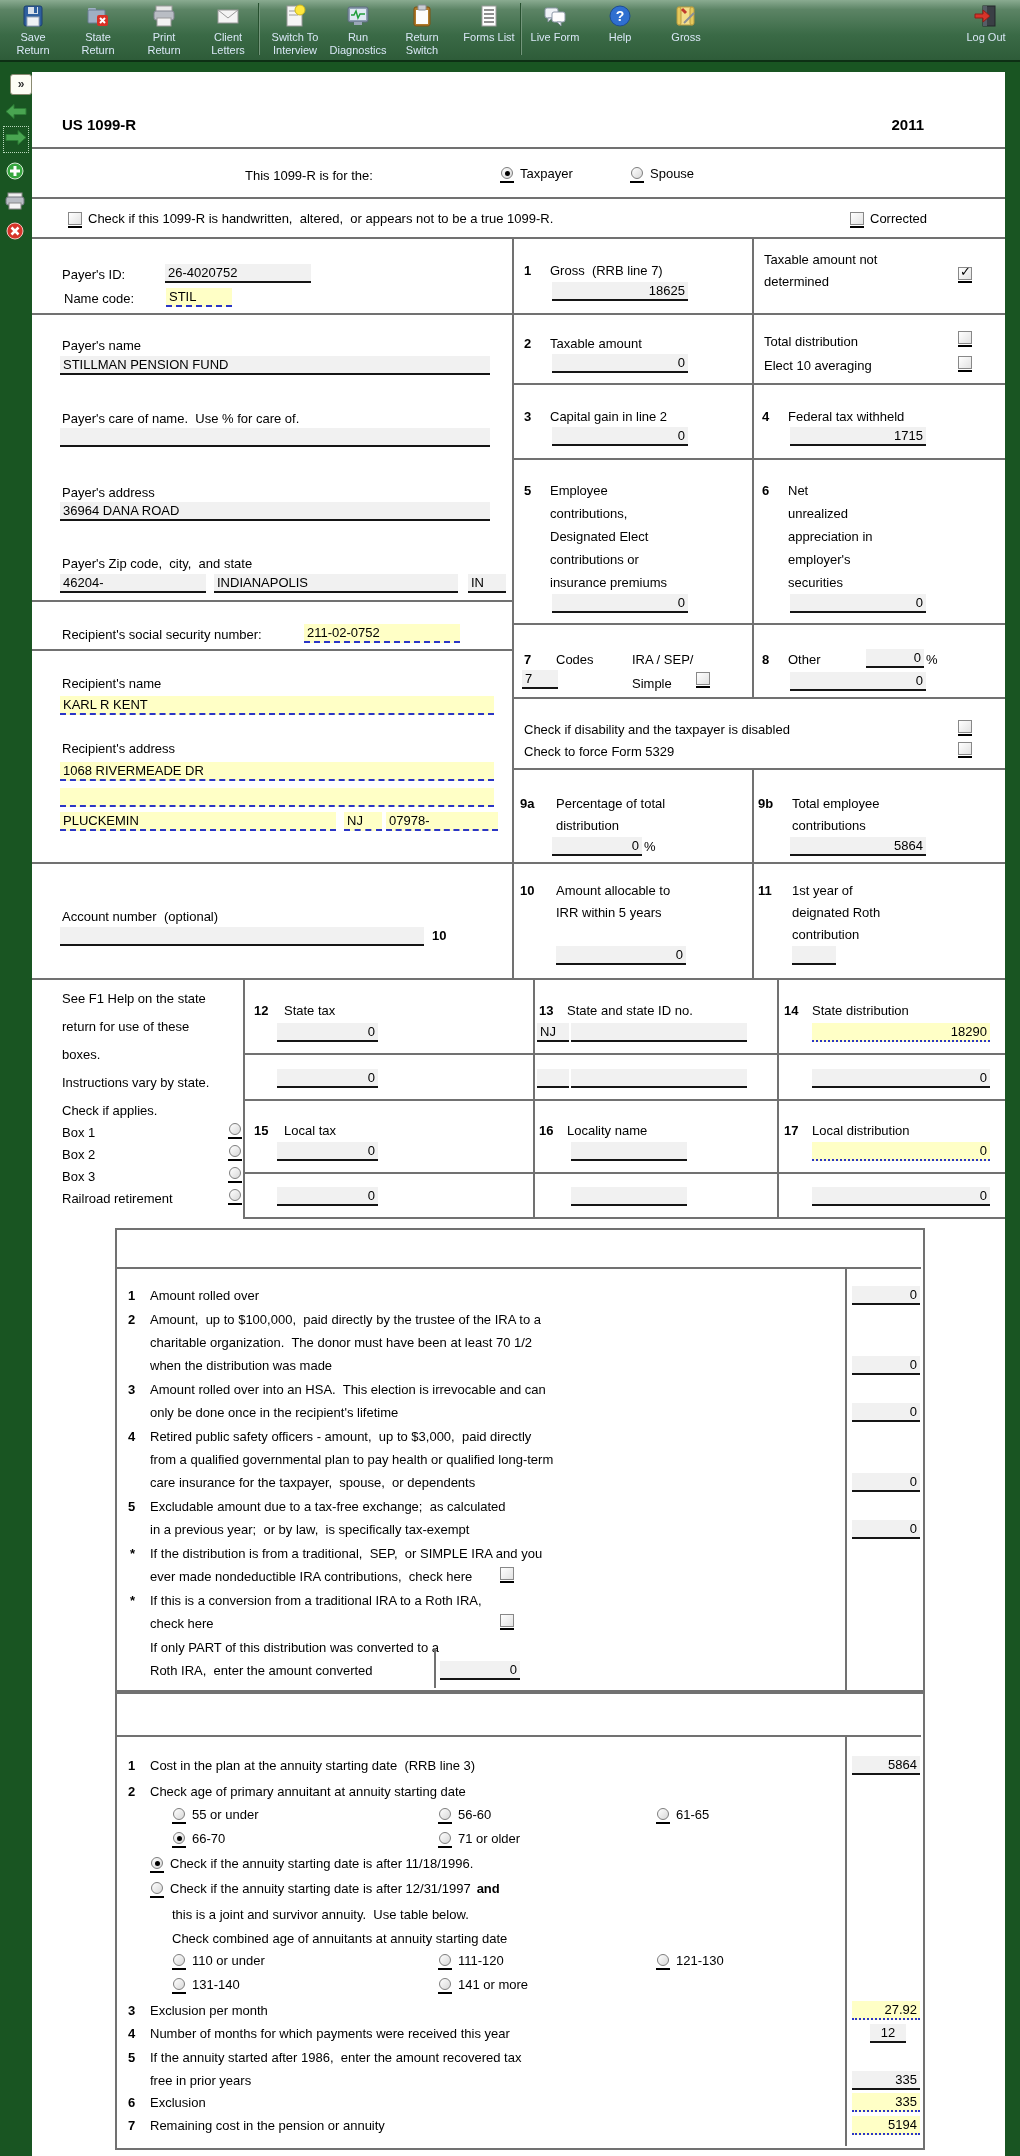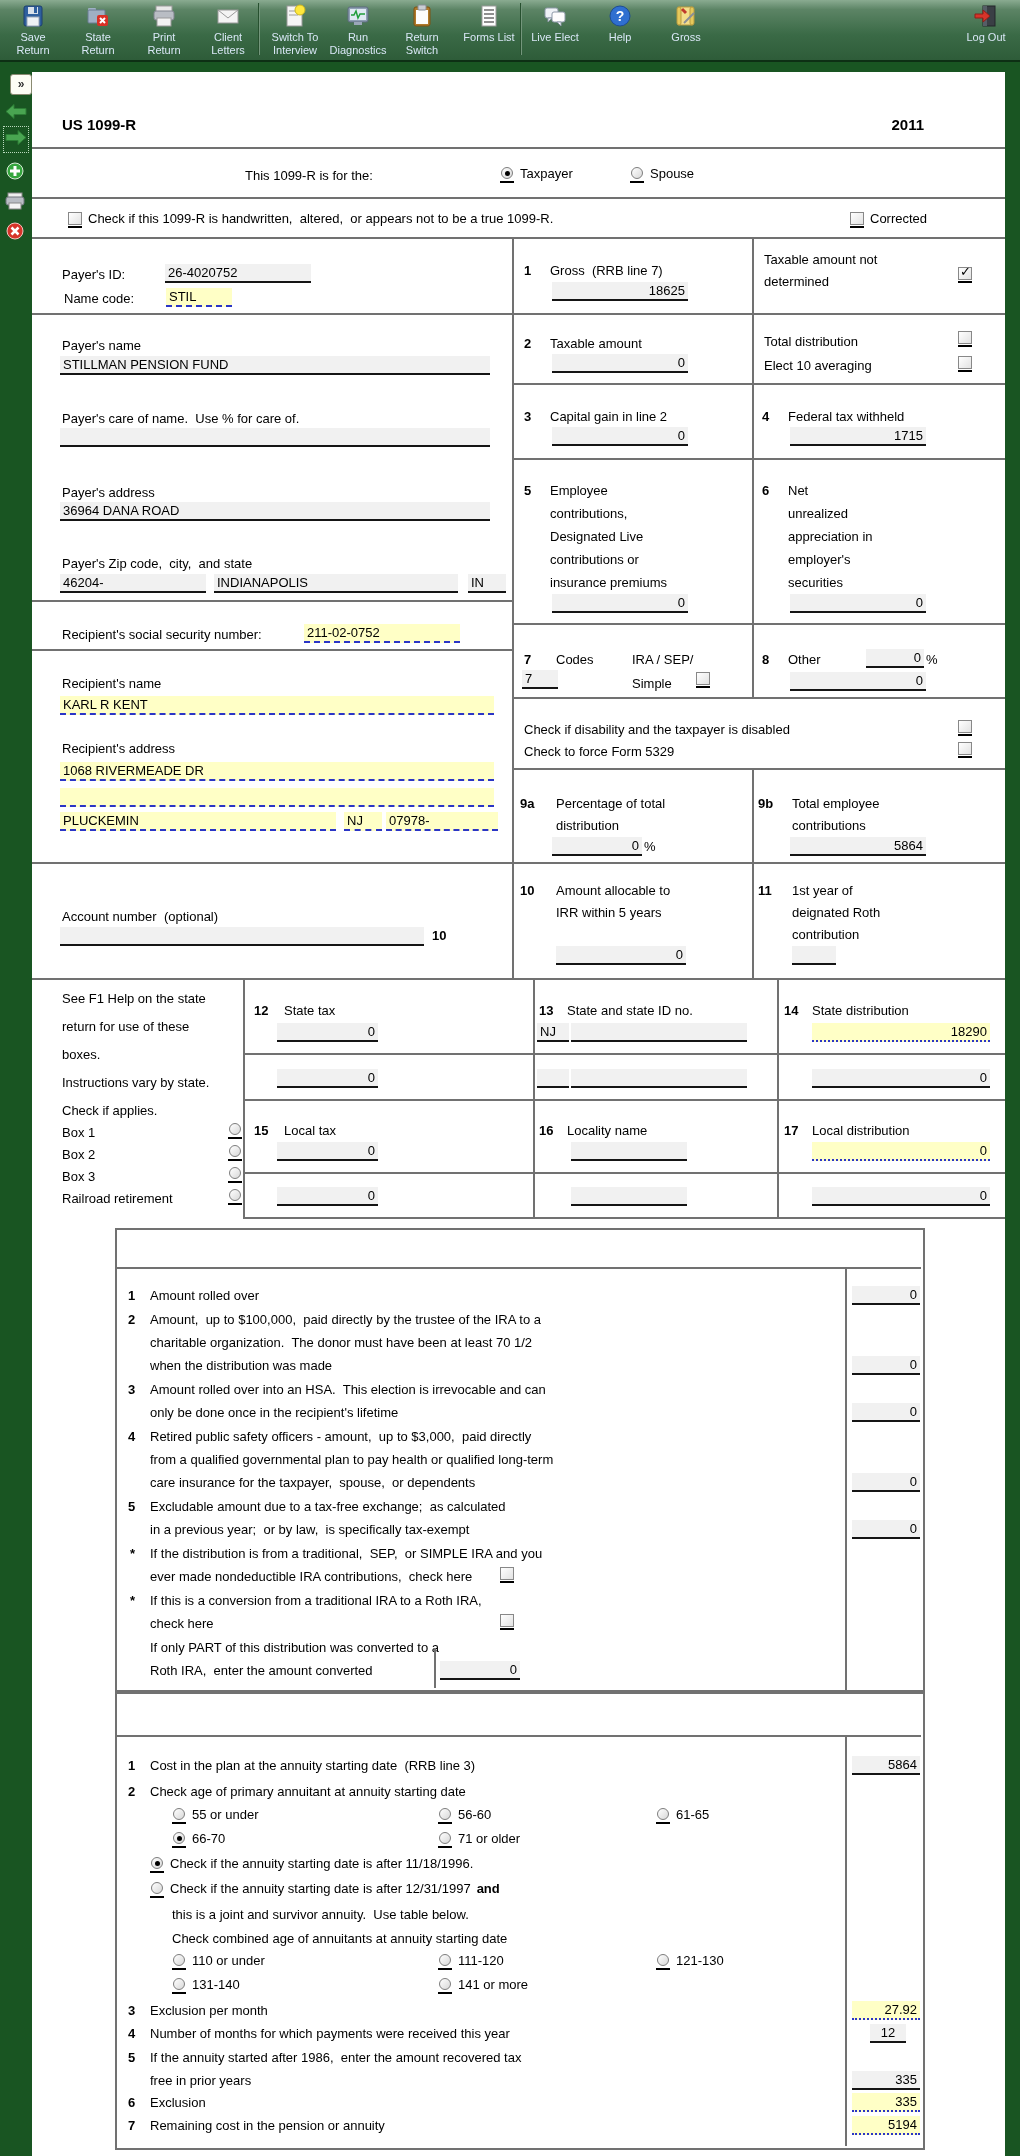--- a/index.html
+++ b/index.html
@@ -133,21 +133,21 @@
       <span class="tl"></span>
     </div>
     <div class="tsep" style="left:520px"></div>
     <div class="tb" style="left:522px">
       <span class="ti"><svg width="26" height="26">
             <rect x="3" y="5" width="13" height="10" rx="2" fill="#eef2f6" stroke="#8d99a8"></rect>
             <path d="M6 15 l0 4 4 -4 z" fill="#eef2f6" stroke="#8d99a8"></path>
             <rect x="10" y="9" width="13" height="10" rx="2" fill="#fdfdfd" stroke="#8d99a8"></rect>
             <path d="M19 19 l0 4 -4 -4 z" fill="#fdfdfd" stroke="#8d99a8"></path>
           </svg></span>
-      <span class="tl">Live Elect</span>
+      <span class="tl">Live Form</span>
       <span class="tl"></span>
     </div>
     <div class="tb" style="left:587px">
       <span class="ti"><svg width="26" height="26">
             <circle cx="13" cy="13" r="10" fill="#2f6fd0" stroke="#1d4c96"></circle>
             <text x="13" y="18" text-anchor="middle" font-size="14" font-weight="bold" fill="#fff" font-family="Liberation Sans,sans-serif">?</text>
           </svg></span>
       <span class="tl">Help</span>
       <span class="tl"></span>
     </div>
@@ -271,21 +271,21 @@
     <div class="t" style="left:518px;top:337px">Capital gain in line 2</div>
     <div class="f r" style="left:520px;top:355px;width:130px">0</div>
     <div class="t b" style="left:730px;top:337px">4</div>
     <div class="t" style="left:756px;top:337px">Federal tax withheld</div>
     <div class="f r" style="left:758px;top:355px;width:130px">1715</div>
     <div class="hl" style="left:480px;top:386px;width:493px"></div>
 
     <div class="t b" style="left:492px;top:411px">5</div>
     <div class="t" style="left:518px;top:411px">Employee</div>
     <div class="t" style="left:518px;top:434px">contributions,</div>
-    <div class="t" style="left:518px;top:457px">Designated Live</div>
+    <div class="t" style="left:518px;top:457px">Designated Elect</div>
     <div class="t" style="left:518px;top:480px">contributions or</div>
     <div class="t" style="left:518px;top:503px">insurance premiums</div>
     <div class="f r" style="left:520px;top:522px;width:130px">0</div>
     <div class="t b" style="left:730px;top:411px">6</div>
     <div class="t" style="left:756px;top:411px">Net</div>
     <div class="t" style="left:756px;top:434px">unrealized</div>
     <div class="t" style="left:756px;top:457px">appreciation in</div>
     <div class="t" style="left:756px;top:480px">employer's</div>
     <div class="t" style="left:756px;top:503px">securities</div>
     <div class="f r" style="left:758px;top:522px;width:130px">0</div>

